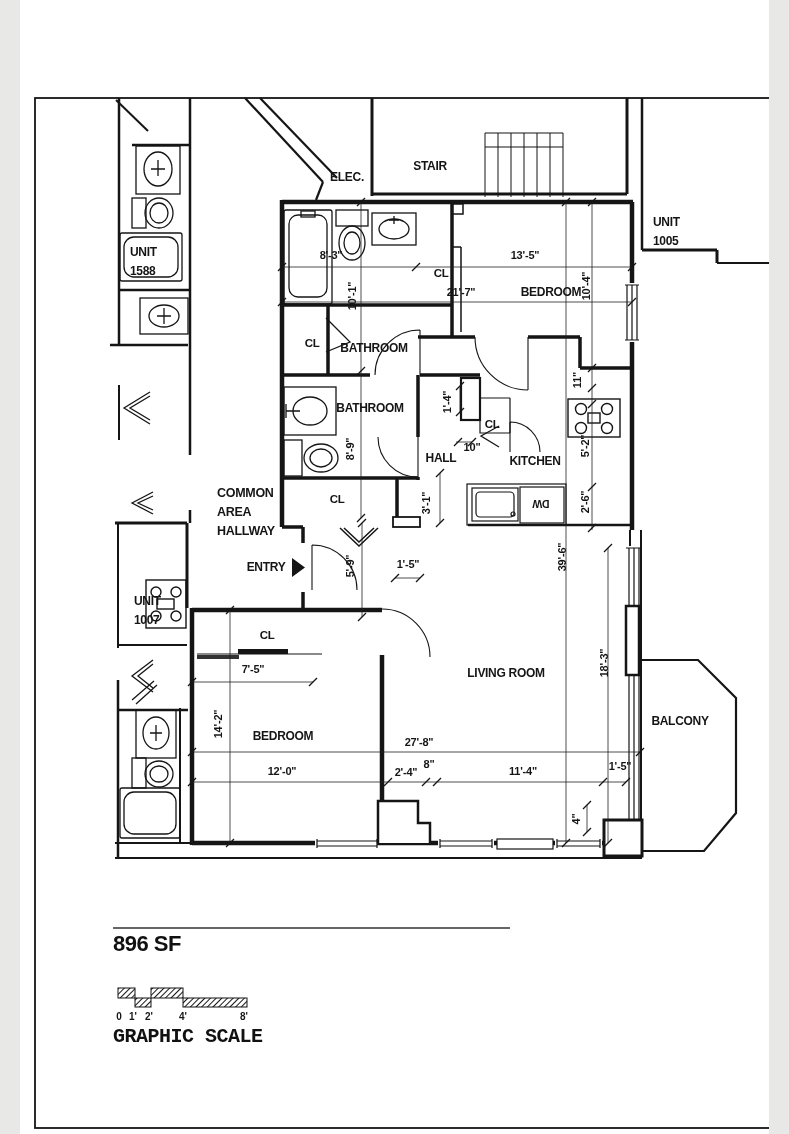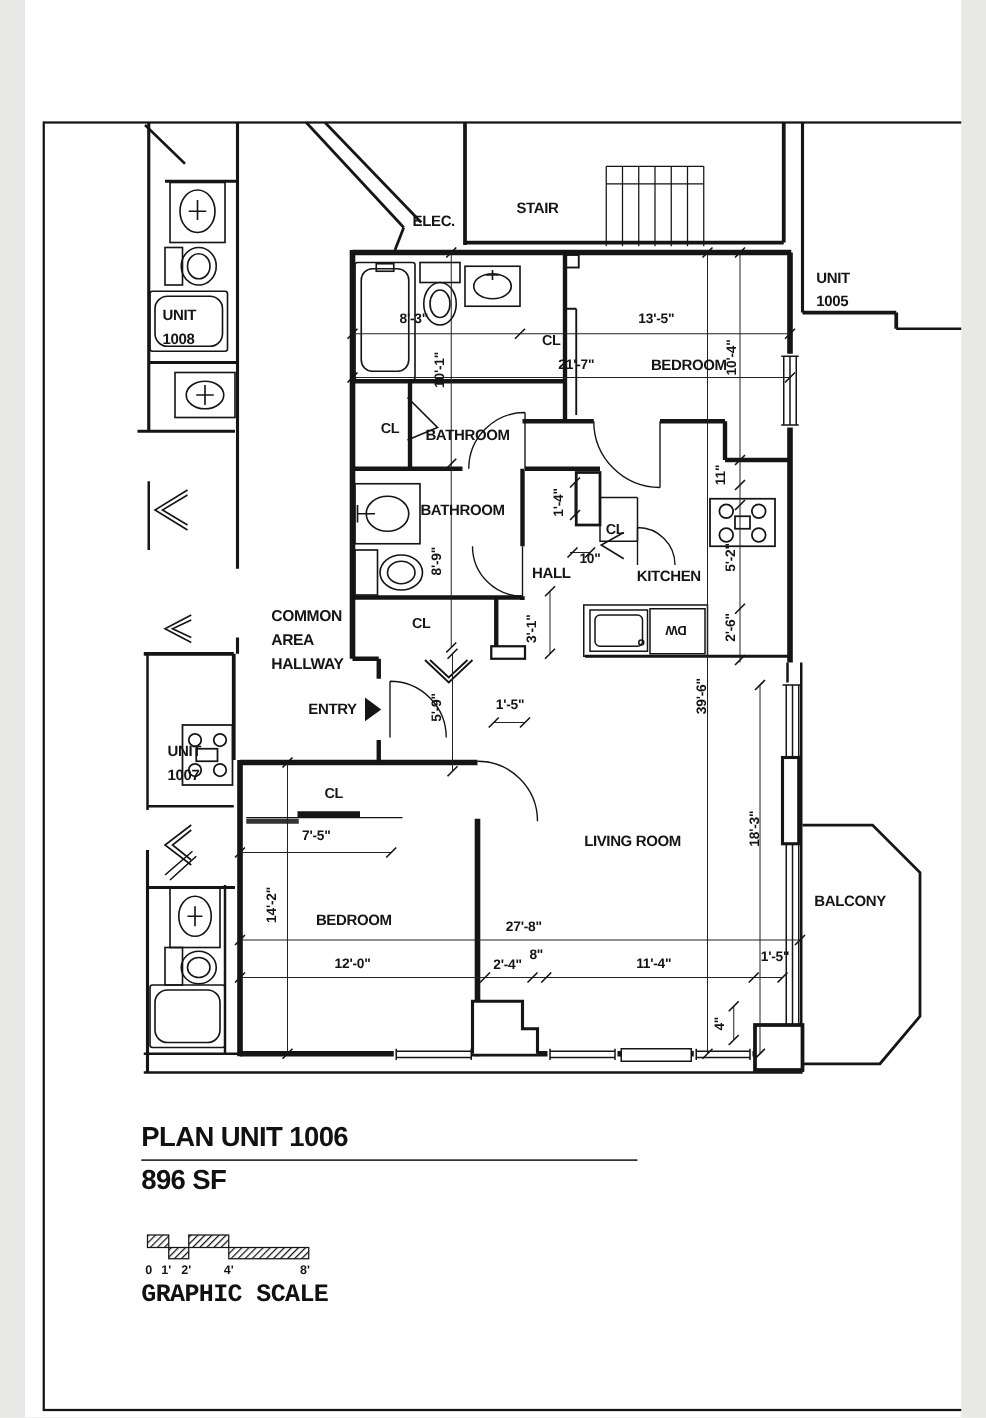--- a/index.html
+++ b/index.html
@@ -285,21 +285,21 @@
 
   <div class="lbl" style="left:327px; top:177px;">ELEC.</div>
   <div class="lbl" style="left:410px; top:166px;">STAIR</div>
 
   <div class="lbl tl" style="left:633px; top:183px;">
     <div>UNIT</div>
     <div>1005</div>
   </div>
   <div class="lbl tl" style="left:110px; top:213px;">
     <div>UNIT</div>
-    <div>1008</div>
+    <div>1588</div>
   </div>
   <div class="lbl tl" style="left:114px; top:562px;">
     <div>UNIT</div>
     <div>1007</div>
   </div>
   <div class="lbl tl" style="left:197px; top:454px; font-size:12.5px;">
     <div>COMMON</div>
     <div>AREA</div>
     <div>HALLWAY</div>
   </div>
@@ -340,21 +340,20 @@
   <div class="dim vdim" style="left:584px; top:663px;">18'-3"</div>
   <div class="dim vdim" style="left:198px; top:724px;">14'-2"</div>
   <div class="dim" style="left:399px; top:742px;">27'-8"</div>
   <div class="dim" style="left:262px; top:771px;">12'-0"</div>
   <div class="dim" style="left:386px; top:772px;">2'-4"</div>
   <div class="dim" style="left:409px; top:764px;">8"</div>
   <div class="dim" style="left:503px; top:771px;">11'-4"</div>
   <div class="dim" style="left:600px; top:766px;">1'-5"</div>
   <div class="dim vdim" style="left:556px; top:819px;">4"</div>
 
-  <div class="title-big" style="left:93px; top:897px;">PLAN UNIT 1006</div>
   <div class="title-big" style="left:93px; top:931px;">896 SF</div>
 
   <div class="scale-tick" style="left:99px;  top:1011px;">0</div>
   <div class="scale-tick" style="left:113px; top:1011px;">1'</div>
   <div class="scale-tick" style="left:129px; top:1011px;">2'</div>
   <div class="scale-tick" style="left:163px; top:1011px;">4'</div>
   <div class="scale-tick" style="left:224px; top:1011px;">8'</div>
 
   <div class="title-big" style="left:93px; top:1025px; font-size:20px;font-family:Liberation Mono, monospace;">GRAPHIC SCALE</div>
 

